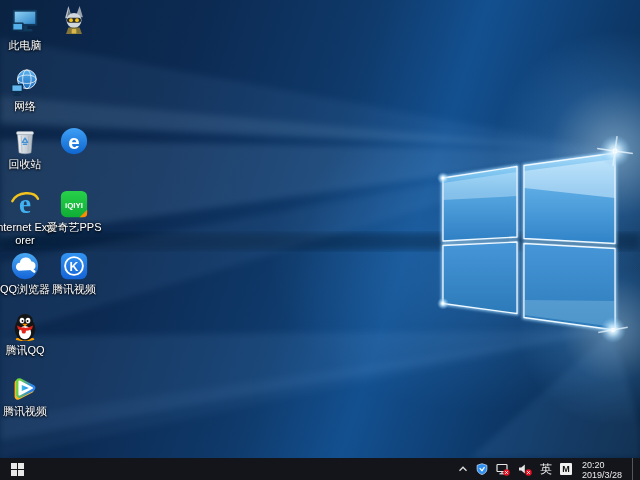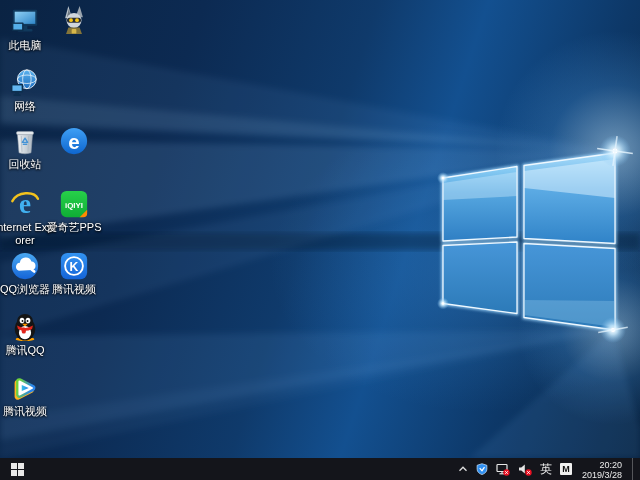--- a/index.html
+++ b/index.html
@@ -23,21 +23,21 @@
     text-shadow:0 1px 2px rgba(0,0,0,.95),0 0 3px rgba(0,0,0,.85);}
   
   .taskbar{position:absolute;left:0;top:458px;width:640px;height:22px;background:#14151b;
     display:flex;align-items:center;}
   .start-button{width:34px;height:22px;display:flex;align-items:center;justify-content:center;}
   .tb-spacer{flex:1;}
   .tray{display:flex;align-items:center;gap:8px;height:22px;padding-right:4px;}
   .tray-ime{font-size:12px;color:#ececec;line-height:22px;}
   .tray-mbox{width:12px;height:12px;background:#f0f0f0;border-radius:1px;color:#111;
     font-size:9px;font-weight:bold;display:flex;align-items:center;justify-content:center;line-height:1;}
-  .tray-clock{text-align:right;color:#ececec;font-size:9px;line-height:10px;padding:1px 2px 0 2px;}
+  .tray-clock{color:#ececec;font-size:9px;line-height:10px;padding:1px 2px 0 2px;}
   .show-desktop{width:4px;height:22px;border-left:1px solid rgba(255,255,255,.28);}
 </style>
 </head>
 <body>
 
 <div class="screen">
 
   <div class="wallpaper">
     <svg width="640" height="458" viewBox="0 0 640 458">
       <defs>

